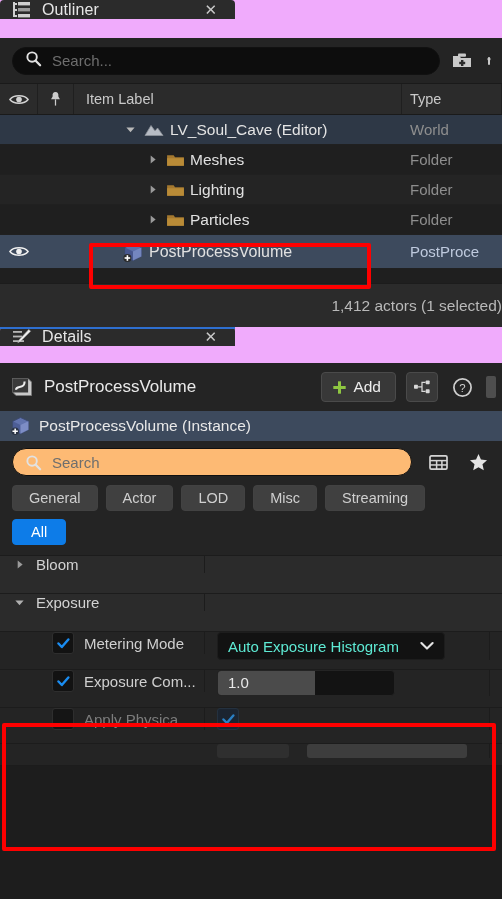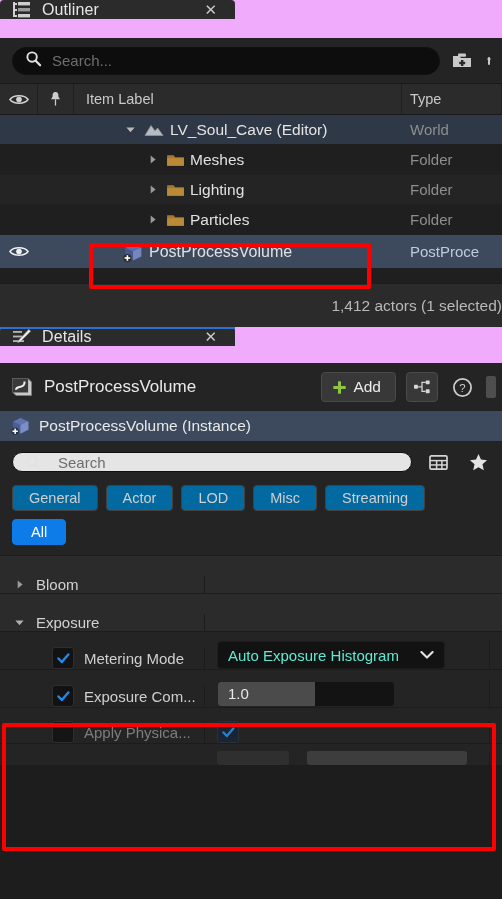--- a/index.html
+++ b/index.html
@@ -126,35 +126,35 @@
   .comp-row .ctext { color:#e8e8e8; font-size:15.5px; white-space:nowrap; }
   .comp-row.sub { padding-left: 42px; }
   .comp-row.sub .ctext { color:#a9a9a9; }
   .editin {
     color:#c5c5c5; font-size:15px; margin-left:6px; white-space:nowrap;
     border-bottom: 2px dotted #8d8d8d; padding-bottom:1px; cursor:pointer;
   }
 
   .det-search-row { height:42px; display:flex; align-items:center; padding:0 10px 0 12px; gap:12px; background:#242424;}
   .det-search {
-    flex:1; height:20px; background:#e5e5e5; border:1px solid #101010; border-radius:14px;
-    display:flex; align-items:center; padding:0 12px; gap:16px;
+    flex:1; height:28px; background:#fdba74; border:1px solid #101010; border-radius:14px;
+    display:flex; align-items:center; padding:0 12px; gap:10px;
   }
   .filter-row { display:flex; gap:8px; padding: 2px 10px 0 12px; flex-wrap: nowrap; }
   .chip {
-    height:26px; background:#0369a1; border:1px solid #424242; border-radius:4px;
+    height:26px; background:#404040; border:1px solid #424242; border-radius:4px;
     display:flex;align-items:center;justify-content:center; padding: 12px 16px;
     color:#cfcfcf; font-size:14.5px; cursor:pointer; white-space:nowrap;
   }
   .chip.blue { background:#0d7ce8; border-color:#0d7ce8; color:#fff; padding: 0 18px; }
   .filter-row2 { display:flex; gap:8px; padding: 8px 10px 10px 12px; }
 
   .props { background:#262626; border-top:1px solid #1c1c1c; }
   .prop-row {
-    height:38px; display:flex; align-items:flex-end;
+    height:38px; display:flex; align-items:flex-start;
     border-bottom:1px solid #1c1c1c;
   }
   .prop-row.cat { background:#2b2b2b; }
   .prop-row.val { background:#242424; }
   .p-left { width:205px; display:flex; align-items:center; border-right:1px solid #1c1c1c; }
   .p-right { flex:1; display:flex; align-items:center; padding-left:12px; border-right:1px solid #1c1c1c; }
   .p-end { width:12px; background:transparent; }
   .cat-arrow { width:22px; display:flex;align-items:center;justify-content:center; margin-left:8px; cursor:pointer;}
   .cat-name { color:#d2d2d2; font-size:15px; margin-left:6px; }
   .p-indent { width:52px; flex:none; }

